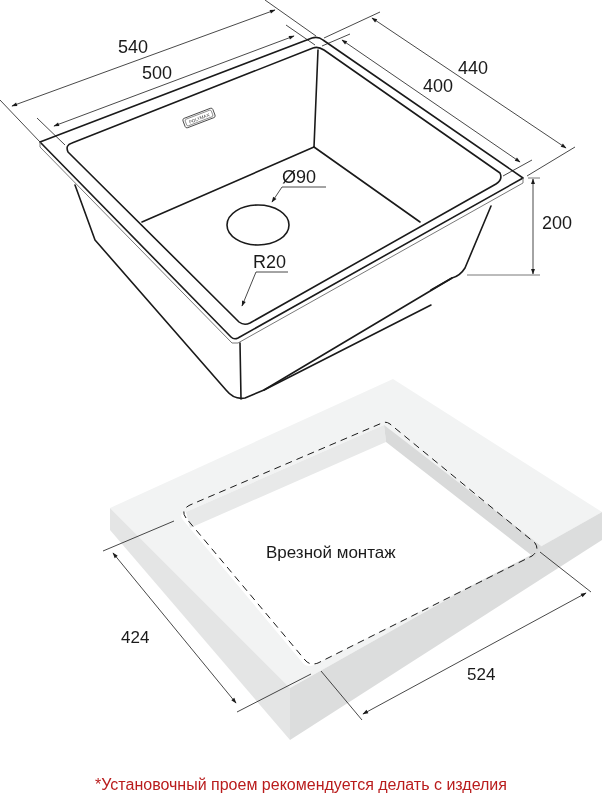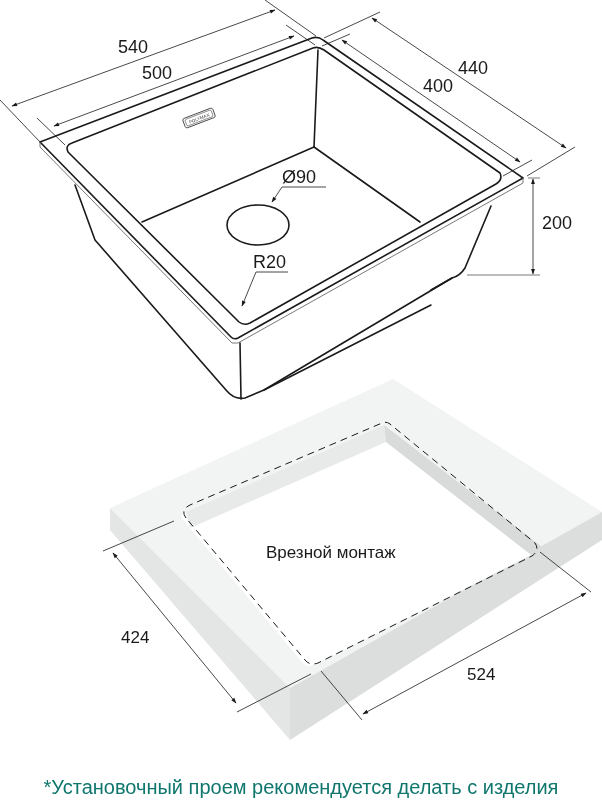--- a/index.html
+++ b/index.html
@@ -7,21 +7,21 @@
          font-family: "Liberation Sans", "DejaVu Sans", sans-serif; }
   #canvas { position: absolute; left: 0; top: 0; width: 602px; height: 800px; }
   .ln { fill: none; stroke: #1a1a1a; stroke-width: 1.6; stroke-linejoin: round; stroke-linecap: round; }
   .ln-thin { fill: none; stroke: #1a1a1a; stroke-width: 0.8; }
   .ln-gray { fill: none; stroke: #6a6a6a; stroke-width: 0.9; }
   .dim { fill: none; stroke: #1a1a1a; stroke-width: 0.8; }
   .dash { fill: none; stroke: #1a1a1a; stroke-width: 1; stroke-dasharray: 7 5; }
   .lbl { font-family: "Liberation Sans", "DejaVu Sans", sans-serif; font-size: 17px; fill: #1a1a1a; }
   .lbl-big { font-family: "Liberation Sans", "DejaVu Sans", sans-serif; font-size: 18px; fill: #1a1a1a; }
   .note { position: absolute; left: 0; width: 602px; top: 776px; text-align: center;
-          font-size: 20px; color: #0f766e; white-space: nowrap; }
+          font-size: 16px; color: #b91c1c; white-space: nowrap; }
 </style>
 </head>
 <body>
 
 <svg id="canvas" viewBox="0 0 602 800" xmlns="http://www.w3.org/2000/svg">
   <defs>
     <marker id="arr" viewBox="0 0 10 10" refX="9" refY="5" markerWidth="9" markerHeight="7" orient="auto-start-reverse">
       <path d="M0,1.5 L10,5 L0,8.5 z" fill="#1a1a1a"></path>
     </marker>
   </defs>

